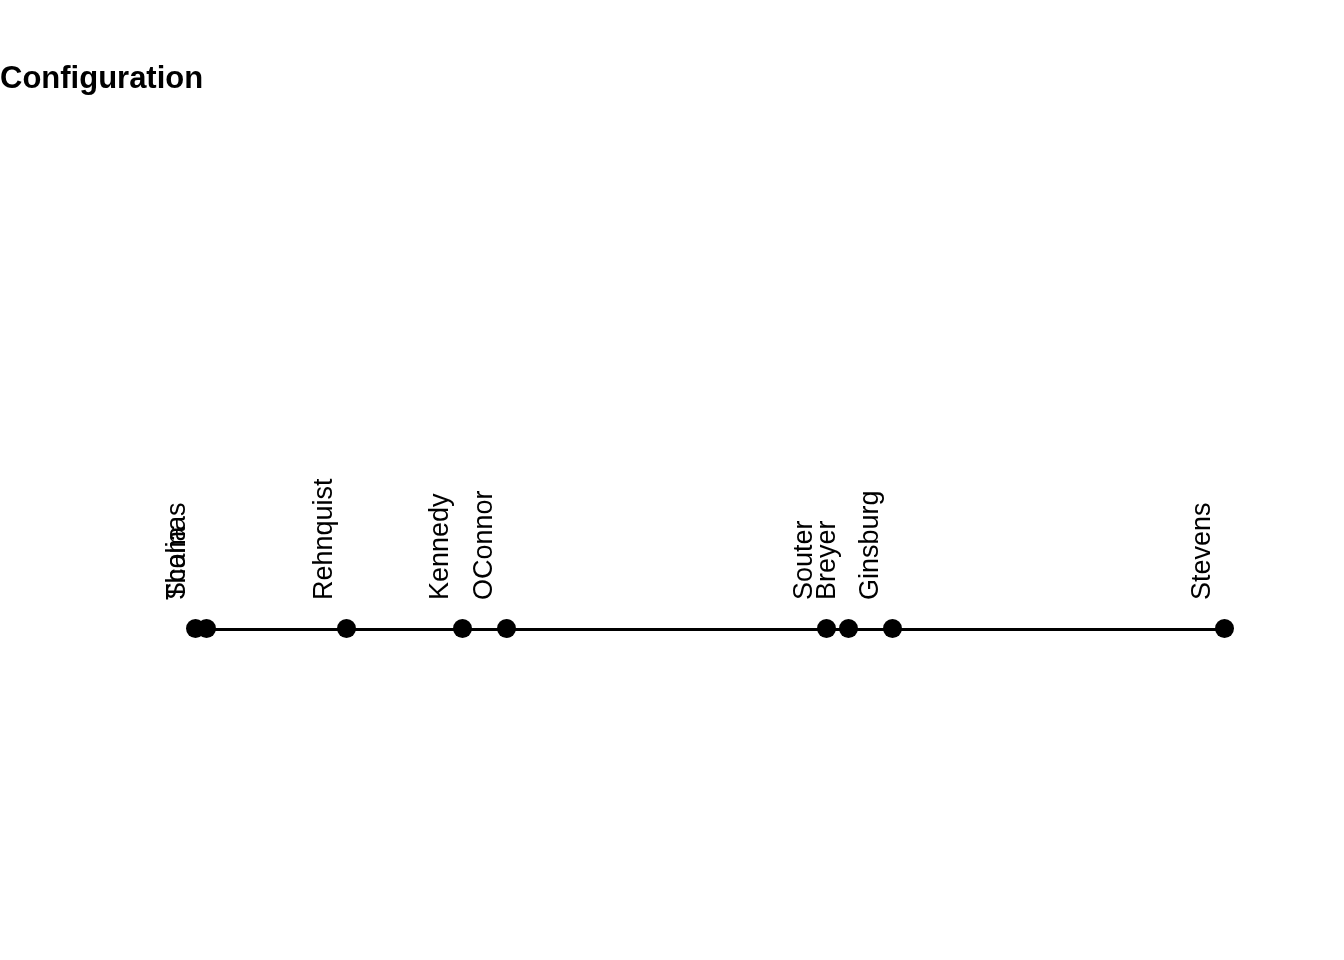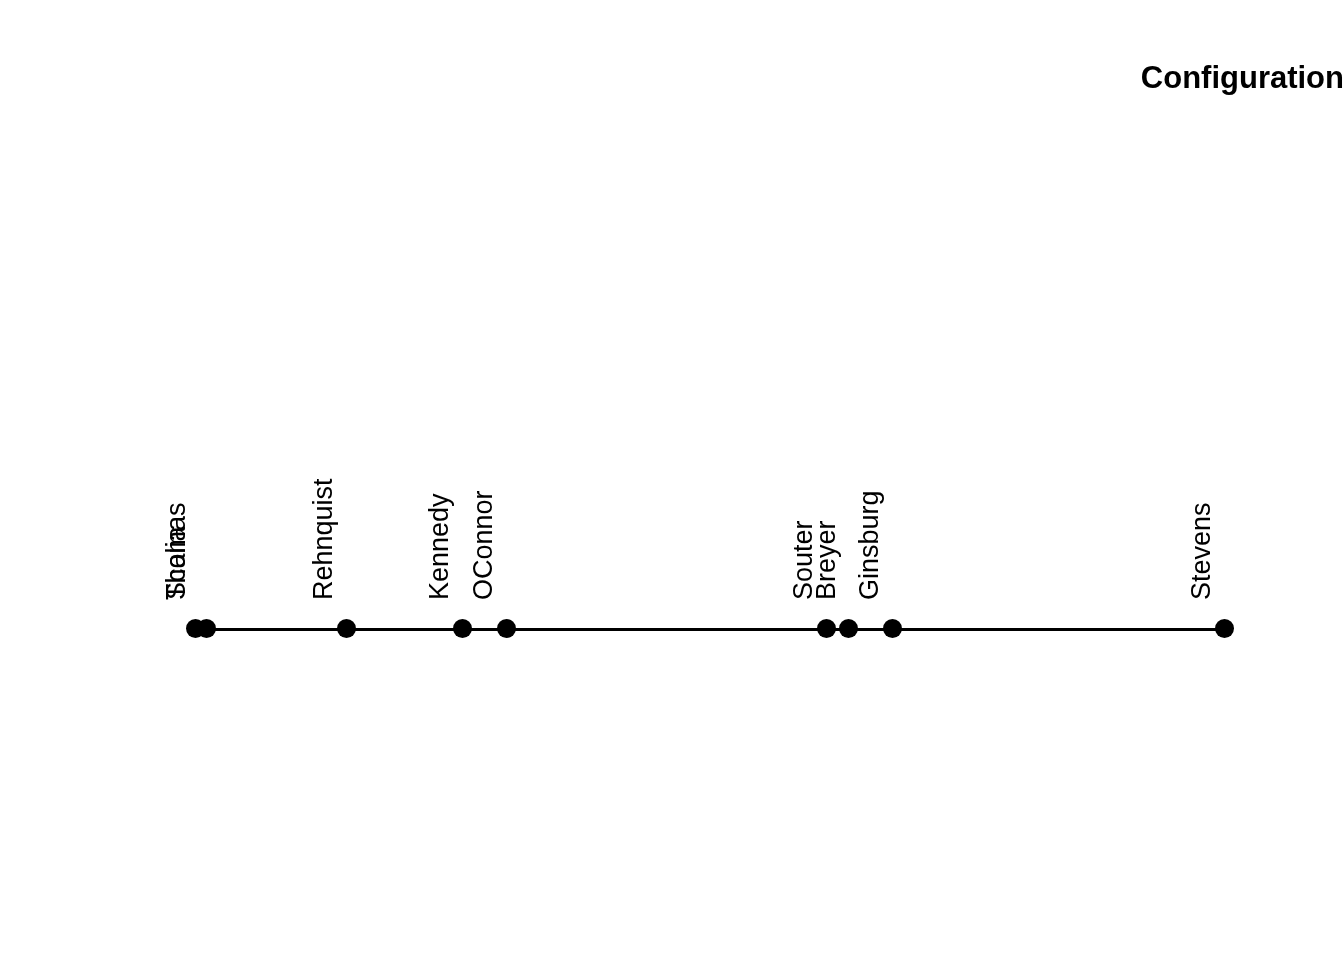--- a/index.html
+++ b/index.html
@@ -20,21 +20,21 @@
     width: 1344px;
     height: 960px;
     background: #ffffff;
   }
   
   #chart-title {
     position: absolute;
     left: 0;
     top: 58px;
     width: 1344px;
-    text-align: right;
+    text-align: left;
     font-family: "Liberation Sans", sans-serif;
     font-size: 31px;
     font-weight: bold;
     letter-spacing: 0px;
     line-height: 40px;
     white-space: nowrap;
     color: #000000;
   }
   
   #config-line {

